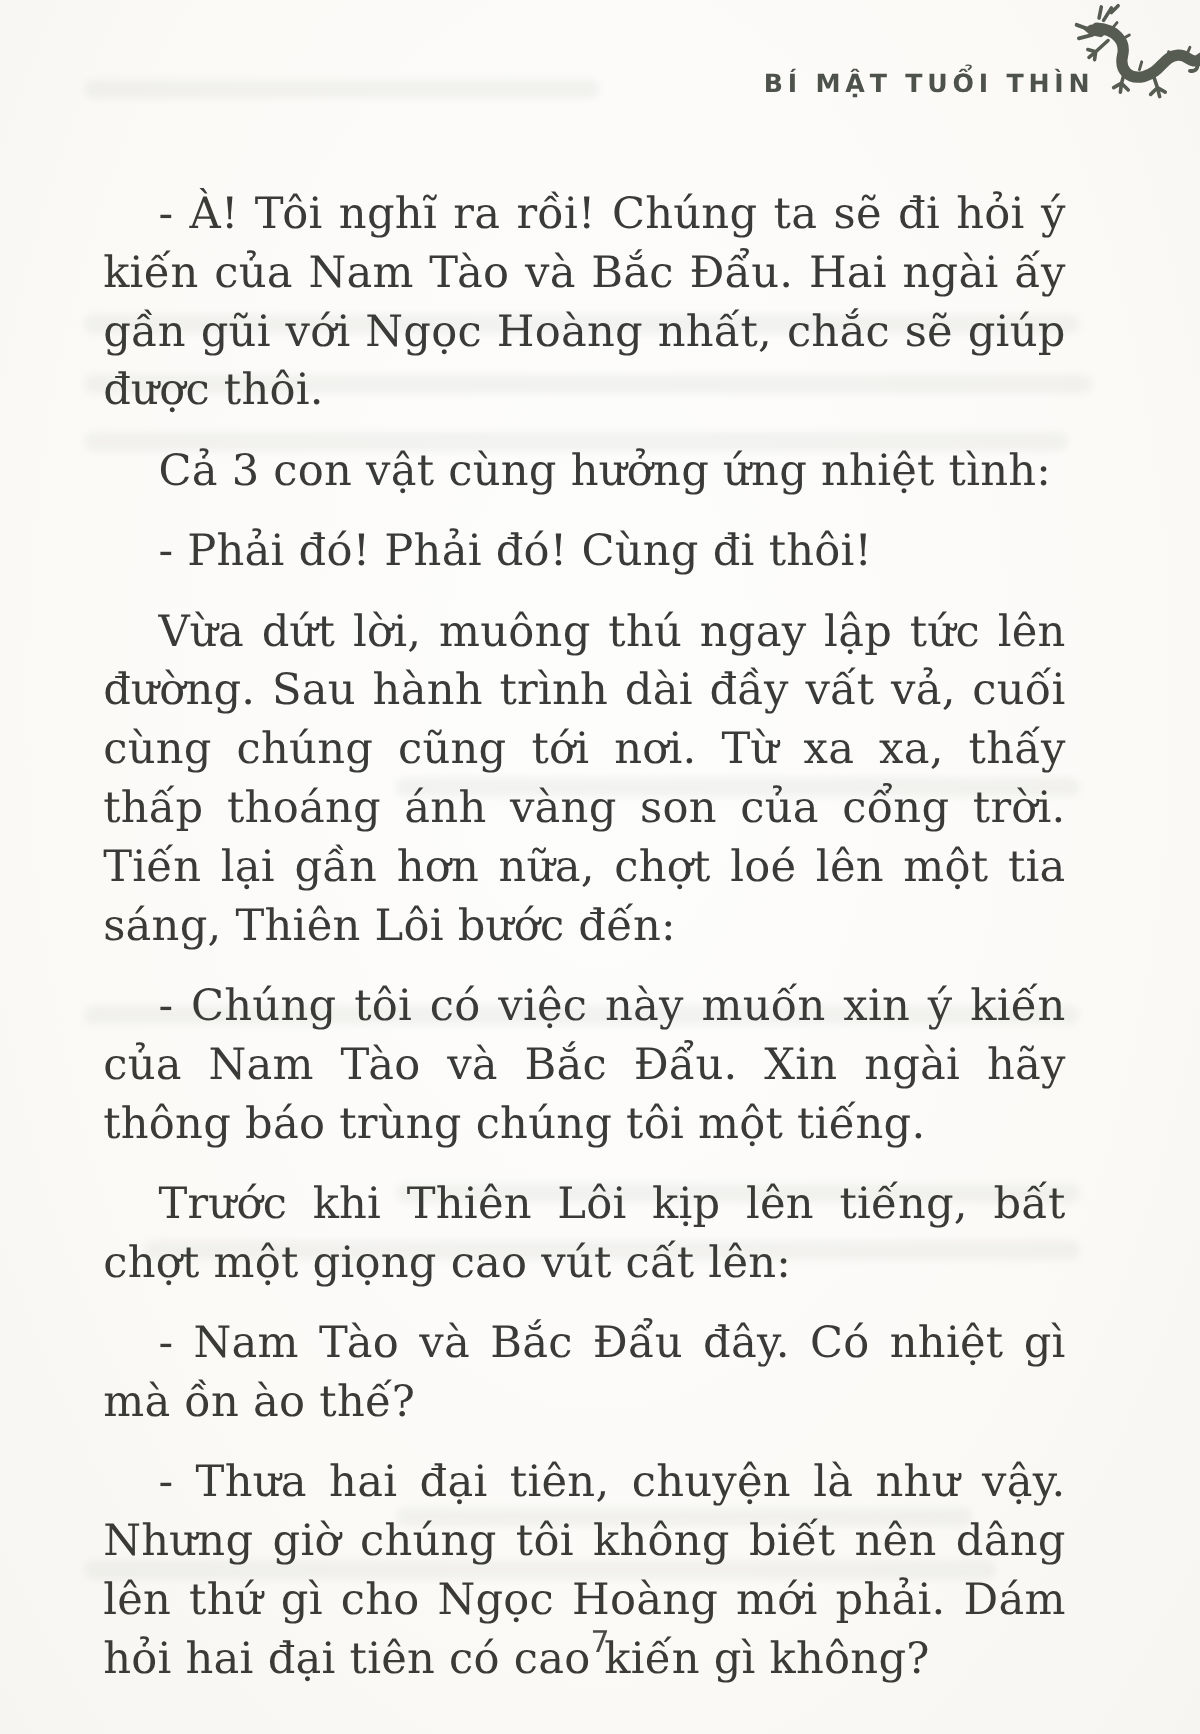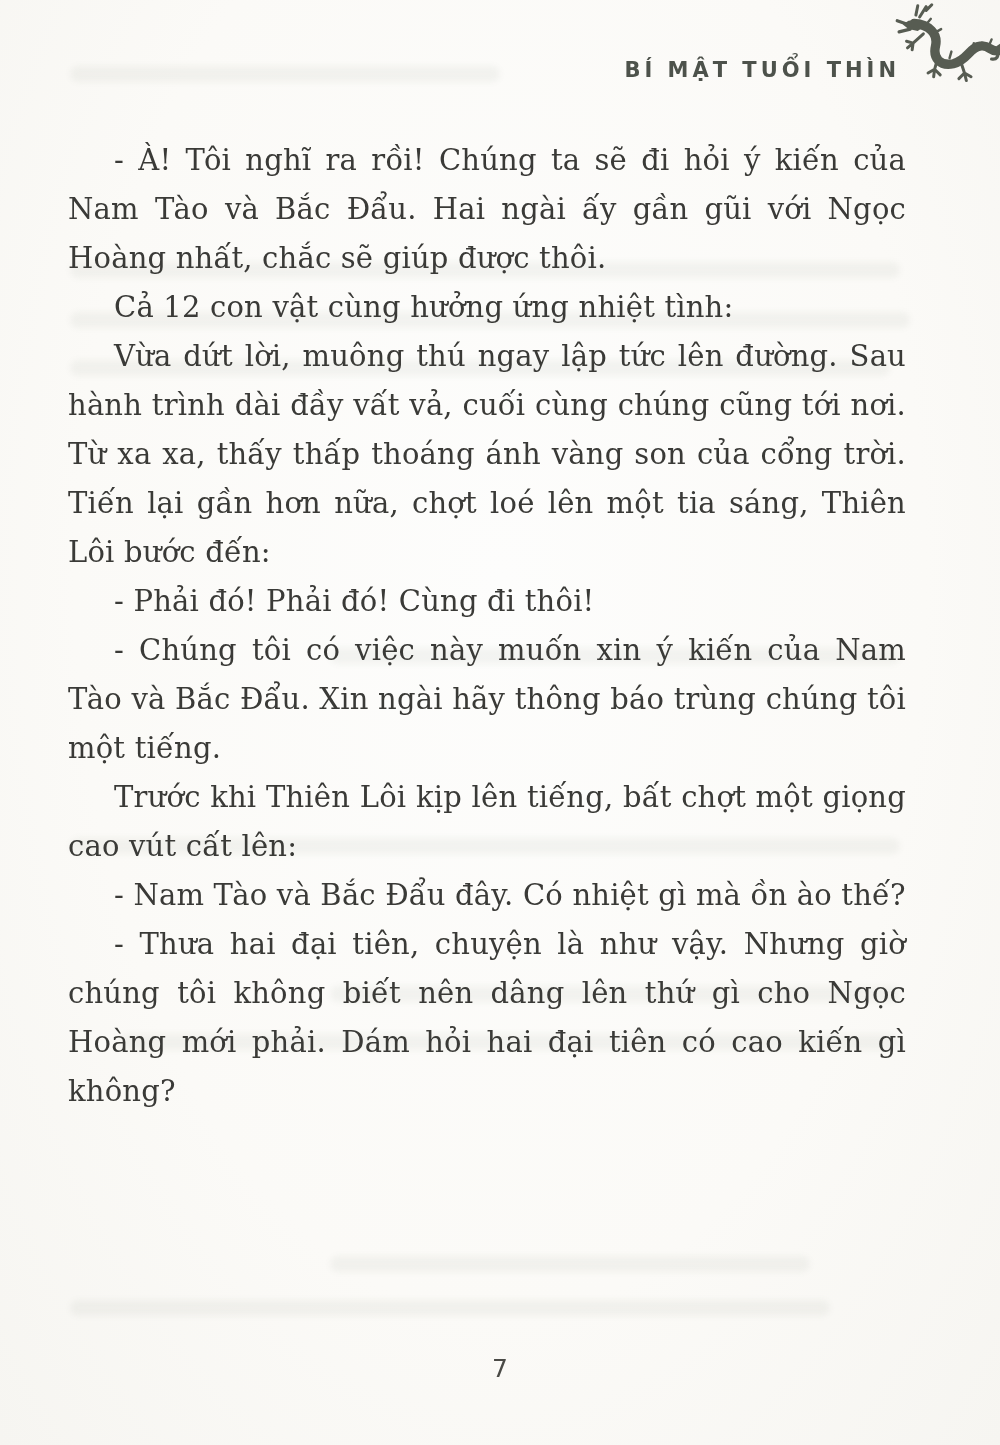--- a/index.html
+++ b/index.html
@@ -25,21 +25,21 @@
     border-radius: 8px;
     background: #76806f;
     opacity: 0.07;
     filter: blur(3px);
     pointer-events: none;
   }
 
   .running-header {
     position: absolute;
     top: 58px;
-    right: 100px;
+    right: 88px;
     font-family: "DejaVu Sans", "Liberation Sans", sans-serif;
     font-weight: bold;
     font-size: 21px;
     letter-spacing: 4px;
     color: #4d524b;
   }
 
   .dragon {
     position: absolute;
     top: 2px;
@@ -50,24 +50,24 @@
 
   .body-text {
     position: absolute;
     top: 136px;
     left: 68px;
     right: 94px;
     color: #39393六;
     color: #3a3a37;
   }
   .body-text p {
-    margin: 0;
+    margin: 18px;
     text-align: justify;
     text-indent: 46px;
-    font-size: 29px;
+    font-size: 36px;
     line-height: 49px;
     letter-spacing: 0.2px;
   }
 
   .page-number {
     position: absolute;
     bottom: 62px;
     left: 0;
     width: 100%;
     text-align: center;
@@ -112,23 +112,23 @@
       <path d="M47 24 L52 18 M56 33 L63 29 M72 60 L74 53 M96 52 L98 44 M114 47 L117 40" stroke-width="2.6"></path>
 
       <path d="M122 52 C126 58 122 62 117 61" stroke-width="3.4"></path>
     </g>
 
     <path d="M28 20 L40 19 L45 26 L38 31 L28 29 L22 24 Z" fill="#575c52" stroke="none"></path>
   </svg>
 
   <div class="body-text">
     <p>- À! Tôi nghĩ ra rồi! Chúng ta sẽ đi hỏi ý kiến của Nam Tào và Bắc Đẩu. Hai ngài ấy gần gũi với Ngọc Hoàng nhất, chắc sẽ giúp được thôi.</p>
-    <p>Cả 12 con vật cùng hưởng ứng nhiệt tình:</p>
+    <p>Cả 3 con vật cùng hưởng ứng nhiệt tình:</p>
+    <p>- Phải đó! Phải đó! Cùng đi thôi!</p>
     <p>Vừa dứt lời, muông thú ngay lập tức lên đường. Sau hành trình dài đầy vất vả, cuối cùng chúng cũng tới nơi. Từ xa xa, thấy thấp thoáng ánh vàng son của cổng trời. Tiến lại gần hơn nữa, chợt loé lên một tia sáng, Thiên Lôi bước đến:</p>
-    <p>- Phải đó! Phải đó! Cùng đi thôi!</p>
     <p>- Chúng tôi có việc này muốn xin ý kiến của Nam Tào và Bắc Đẩu. Xin ngài hãy thông báo trùng chúng tôi một tiếng.</p>
     <p>Trước khi Thiên Lôi kịp lên tiếng, bất chợt một giọng cao vút cất lên:</p>
     <p>- Nam Tào và Bắc Đẩu đây. Có nhiệt gì mà ồn ào thế?</p>
     <p>- Thưa hai đại tiên, chuyện là như vậy. Nhưng giờ chúng tôi không biết nên dâng lên thứ gì cho Ngọc Hoàng mới phải. Dám hỏi hai đại tiên có cao kiến gì không?</p>
 
   </div>
 
   <div class="page-number">7</div>
 
 </div>

